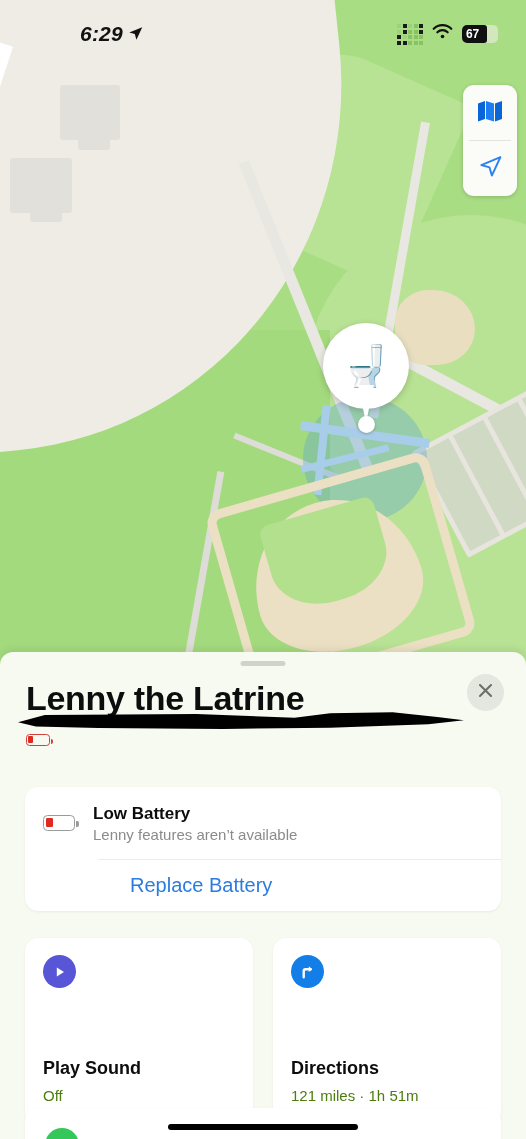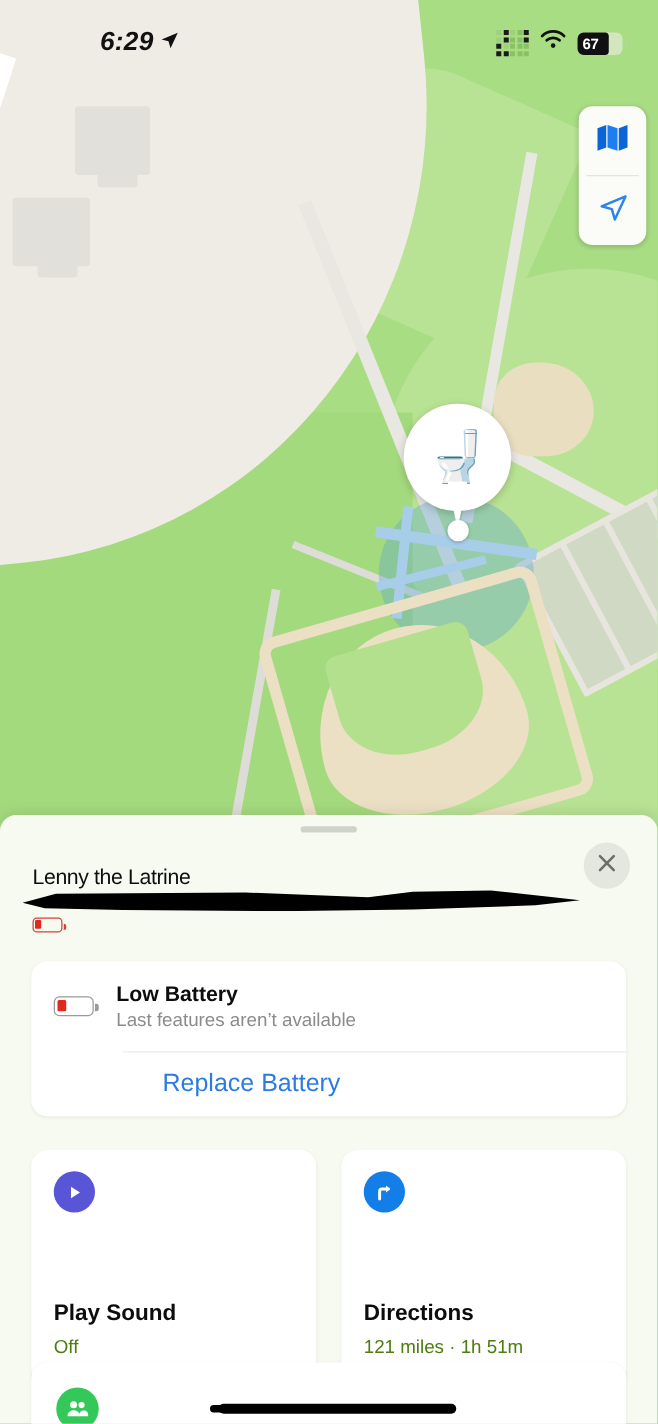--- a/index.html
+++ b/index.html
@@ -154,22 +154,22 @@
     position:absolute; left:0; bottom:0; width:100%; height:487px;
     background:#f6faf0; border-radius:13px 13px 0 0;
     box-shadow:0 -2px 10px rgba(0,0,0,.09);
     z-index:30;
   }
   #grabber{
     position:absolute; left:50%; top:9px; transform:translateX(-50%);
     width:45px; height:5px; border-radius:3px; background:#cfd4c8;
   }
   #title{
-    position:absolute; left:26px; top:40px;
-    font-size:17px; font-weight:normal; color:#0d0d0d; letter-spacing:-.3px;
+    position:absolute; left:26px; top:27px;
+    font-size:34px; font-weight:bold; color:#0d0d0d; letter-spacing:-.3px;
   }
   #redaction{
     position:absolute; left:18px; top:60px; width:446px; height:17px;
     background:#000;
     clip-path:polygon(0 60%, 6% 18%, 40% 12%, 62% 34%, 70% 8%,
                       84% 2%, 94% 30%, 100% 48%, 92% 72%, 70% 92%,
                       46% 100%, 18% 94%, 4% 86%);
   }
   #lastseen{
     position:absolute; left:26px; top:82px;
@@ -192,20 +192,21 @@
   #closebtn{
     position:absolute; right:22px; top:22px;
     width:37px; height:37px; border-radius:50%;
     background:#e4e6e0; display:flex; align-items:center; justify-content:center;
   }
   #closebtn svg{ width:17px; height:17px; }
 
   .card{
     position:absolute; background:#fff; border-radius:13px;
     box-shadow:0 1px 3px rgba(0,0,0,.06);
+    margin-top:18px;
   }
   
   #battcard{ left:25px; top:117px; width:476px; height:124px; }
   #battcard .row1{
     display:flex; align-items:center; height:72px; padding:0 18px; gap:18px;
   }
   .bigbatt{
     position:relative; width:32px; height:16px;
     border:1.7px solid #9a9a9a; border-radius:4.5px; flex:none;
   }
@@ -396,21 +397,21 @@
       </span>
     </div>
 
     <div class="card" id="battcard">
       <div class="row1">
         <span class="bigbatt">
             <i></i>
           </span>
         <span>
           <div class="t1">Low Battery</div>
-          <div class="t2">Last features aren’t available</div>
+          <div class="t2">Lenny features aren’t available</div>
         </span>
       </div>
       <div class="div"></div>
       <div class="act">Replace Battery</div>
     </div>
 
     <div class="card tile" id="tile-sound">
       <div class="ic" style="background:#5856d6;">
         <svg width="14" height="14" viewBox="0 0 14 14">
           <path d="M3.8 2.4 L11 7 L3.8 11.6 Z" fill="#fff"></path>

